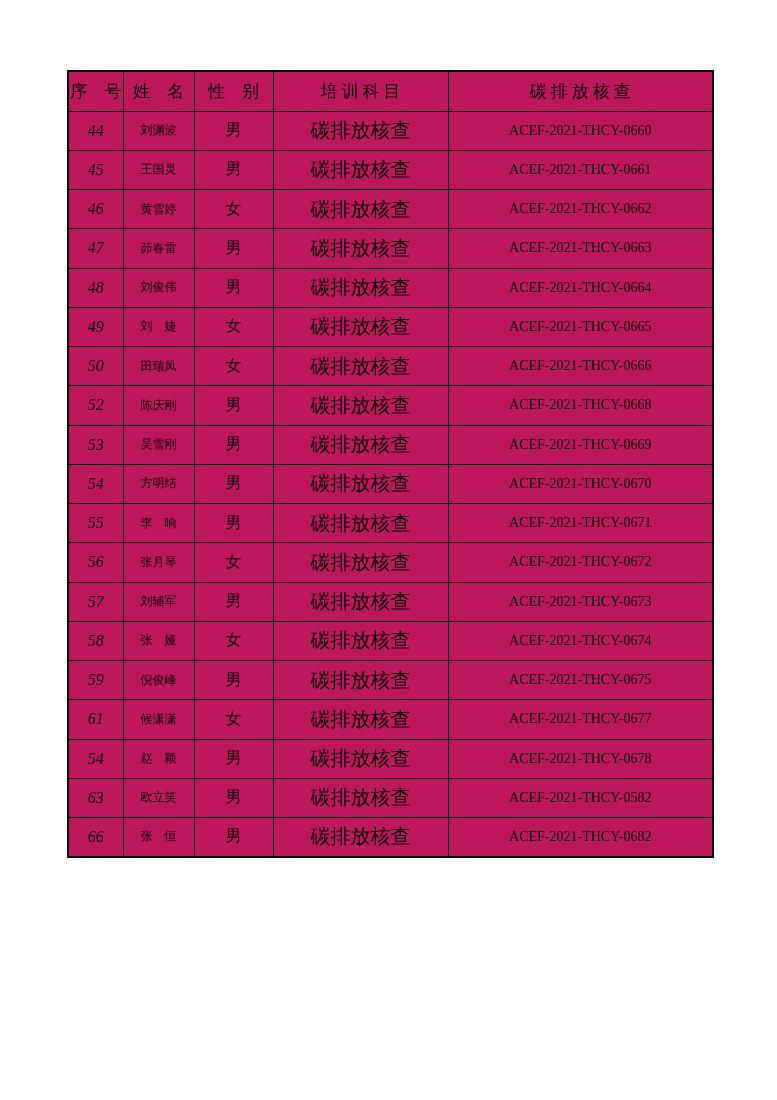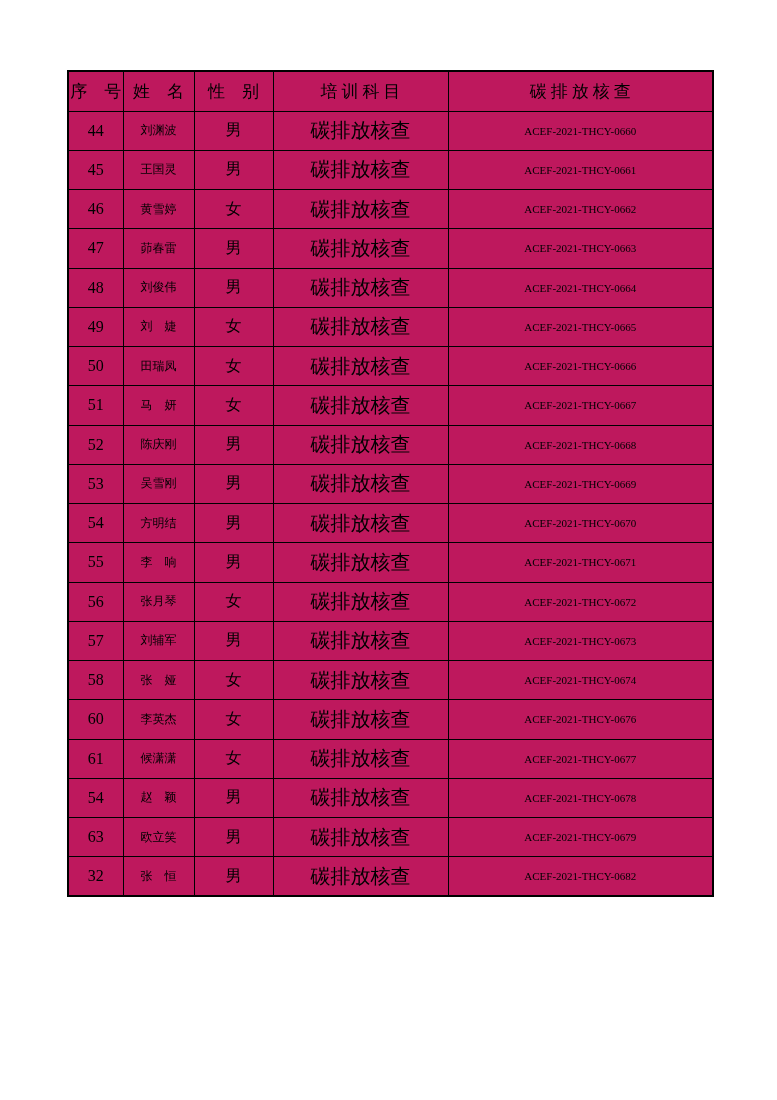--- a/index.html
+++ b/index.html
@@ -48,25 +48,25 @@
   }
   .cert-table th {
     font-size: 17px;
   }
   
   .cert-table thead th:nth-child(4),
   .cert-table thead th:nth-child(5) {
     letter-spacing: 4px;
     text-indent: 4px;
   }
-  .cell-seq   { font-size: 16px; }
+  .cell-seq   { font-size: 16px; font-style: italic; }
   .cell-name  { font-size: 12px; }
   .cell-gender{ font-size: 16px; }
   .cell-subject { font-size: 20px; }
-  .cell-cert  { font-size: 11px; }
+  .cell-cert  { font-size: 14px; }
 </style>
 </head>
 <body>
 
 <div class="page">
   <table class="cert-table">
     <colgroup>
       <col style="width:55px">
       <col style="width:71px">
       <col style="width:79px">
@@ -126,27 +126,20 @@
     <td class="cell-cert">ACEF-2021-THCY-0665</td>
   </tr>
         <tr>
     <td class="cell-seq">50</td>
     <td class="cell-name">田瑞凤</td>
     <td class="cell-gender">女</td>
     <td class="cell-subject">碳排放核查</td>
     <td class="cell-cert">ACEF-2021-THCY-0666</td>
   </tr>
         <tr>
-    <td class="cell-seq">51</td>
-    <td class="cell-name">马　妍</td>
-    <td class="cell-gender">女</td>
-    <td class="cell-subject">碳排放核查</td>
-    <td class="cell-cert">ACEF-2021-THCY-0667</td>
-  </tr>
-        <tr>
     <td class="cell-seq">52</td>
     <td class="cell-name">陈庆刚</td>
     <td class="cell-gender">男</td>
     <td class="cell-subject">碳排放核查</td>
     <td class="cell-cert">ACEF-2021-THCY-0668</td>
   </tr>
         <tr>
     <td class="cell-seq">53</td>
     <td class="cell-name">吴雪刚</td>
     <td class="cell-gender">男</td>
@@ -182,49 +175,49 @@
     <td class="cell-cert">ACEF-2021-THCY-0673</td>
   </tr>
         <tr>
     <td class="cell-seq">58</td>
     <td class="cell-name">张　娅</td>
     <td class="cell-gender">女</td>
     <td class="cell-subject">碳排放核查</td>
     <td class="cell-cert">ACEF-2021-THCY-0674</td>
   </tr>
         <tr>
-    <td class="cell-seq">60</td>
-    <td class="cell-name">李英杰</td>
-    <td class="cell-gender">女</td>
-    <td class="cell-subject">碳排放核查</td>
-    <td class="cell-cert">ACEF-2021-THCY-0676</td>
+    <td class="cell-seq">59</td>
+    <td class="cell-name">倪俊峰</td>
+    <td class="cell-gender">男</td>
+    <td class="cell-subject">碳排放核查</td>
+    <td class="cell-cert">ACEF-2021-THCY-0675</td>
   </tr>
         <tr>
     <td class="cell-seq">61</td>
     <td class="cell-name">候潇潇</td>
     <td class="cell-gender">女</td>
     <td class="cell-subject">碳排放核查</td>
     <td class="cell-cert">ACEF-2021-THCY-0677</td>
   </tr>
         <tr>
     <td class="cell-seq">54</td>
     <td class="cell-name">赵　颖</td>
     <td class="cell-gender">男</td>
     <td class="cell-subject">碳排放核查</td>
     <td class="cell-cert">ACEF-2021-THCY-0678</td>
   </tr>
         <tr>
     <td class="cell-seq">63</td>
     <td class="cell-name">欧立笑</td>
     <td class="cell-gender">男</td>
     <td class="cell-subject">碳排放核查</td>
-    <td class="cell-cert">ACEF-2021-THCY-0679</td>
-  </tr>
-        <tr>
-    <td class="cell-seq">32</td>
+    <td class="cell-cert">ACEF-2021-THCY-0582</td>
+  </tr>
+        <tr>
+    <td class="cell-seq">66</td>
     <td class="cell-name">张　恒</td>
     <td class="cell-gender">男</td>
     <td class="cell-subject">碳排放核查</td>
     <td class="cell-cert">ACEF-2021-THCY-0682</td>
   </tr>
       </tbody>
   </table>
 </div>
 
 </body></html>

